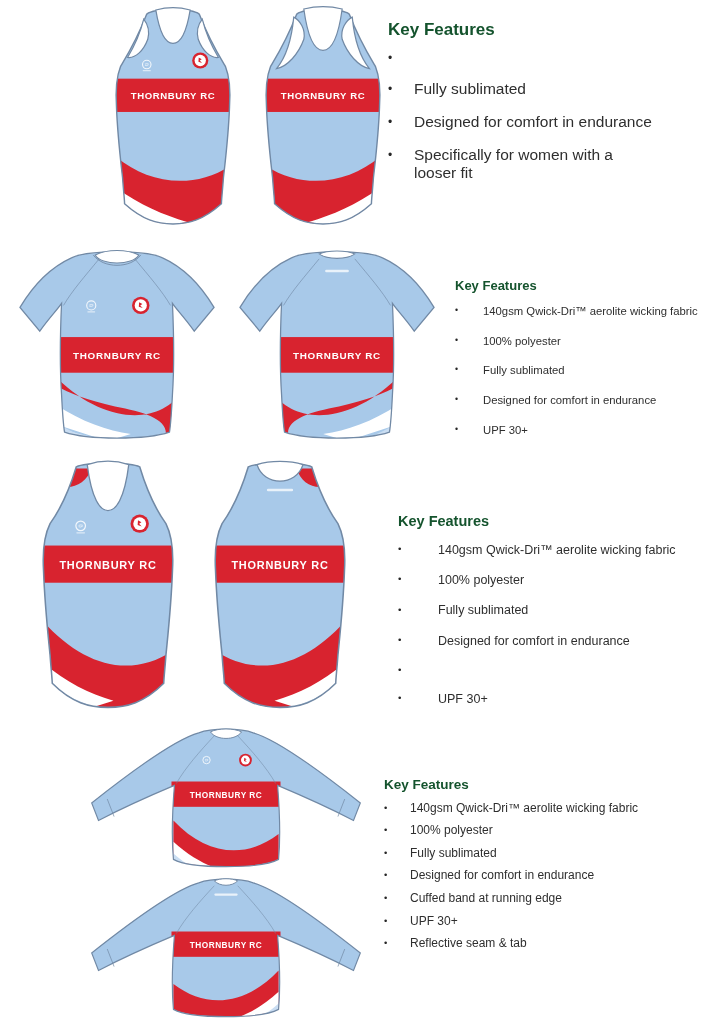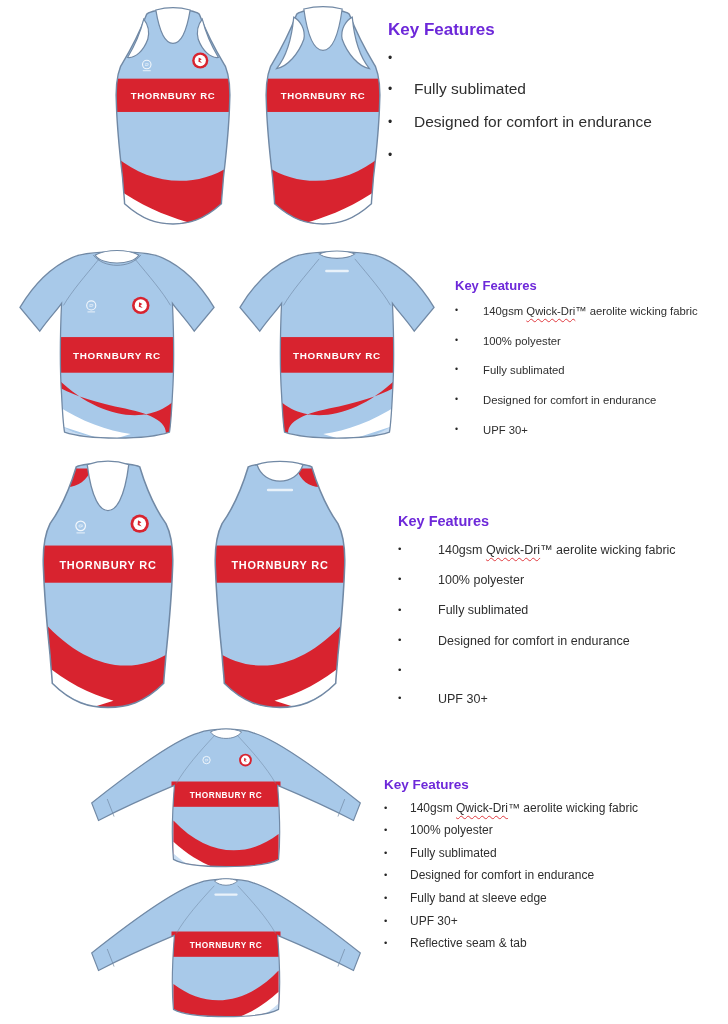--- a/index.html
+++ b/index.html
@@ -1,24 +1,24 @@
 <!DOCTYPE html>
 <html><head>
 <meta charset="utf-8">
 <style>
   html,body{margin:0;padding:0;background:#fff;}
   #page{position:relative;width:728px;height:1024px;background:#ffffff;overflow:hidden;
         font-family:"Liberation Sans",sans-serif;color:#2e2e2e;}
   .garment{position:absolute;}
   .features{position:absolute;}
-  .features h3{margin:0;font-weight:700;color:#6d28d9;}
+  .features h3{margin:0;font-weight:700;color:#14532d;}
   .feat-item{display:flex;align-items:flex-start;}
   .bullet{flex:0 0 auto;text-align:left;font-size:0.78em;padding-top:0.12em;color:#262626;}
   .feat-text{flex:1 1 auto;}
-  .brand{text-decoration:underline;text-decoration-style:wavy;text-decoration-color:#e03a40;
+  .brand{text-decoration-style:wavy;text-decoration-color:#e03a40;
          text-decoration-thickness:1px;text-underline-offset:3px;}
   
   #f1{left:388px;top:20px;width:300px;font-size:15.5px;line-height:1.16;}
   #f1 h3{font-size:17px;margin-bottom:10px;}
   #f1 .feat-item{margin-bottom:15px;}
   #f1 .bullet{width:26px;}
   #f1 .feat-text{max-width:240px;}
   
   #f2{left:455px;top:278px;width:272px;font-size:11.3px;line-height:1.3;}
   #f2 h3{font-size:13px;margin-bottom:9px;}
@@ -111,20 +111,21 @@
           <div class="feat-item">
             <span class="bullet">•</span>
             <span class="feat-text">Fully sublimated</span>
           </div>
           <div class="feat-item">
             <span class="bullet">•</span>
             <span class="feat-text">Designed for comfort in endurance</span>
           </div>
           <div class="feat-item">
             <span class="bullet">•</span>
+            <span class="feat-text">Specifically for women with a looser fit</span>
           </div>
         </div>
     </div>
   </div>
 
   <div>
 
     <svg class="garment" style="left:8px;top:246px;width:218px;height:198px" viewBox="0 0 220 200">
       <defs>
           <clipPath id="tf">
@@ -355,21 +356,21 @@
           <div class="feat-item">
             <span class="bullet">•</span>
             <span class="feat-text">Fully sublimated</span>
           </div>
           <div class="feat-item">
             <span class="bullet">•</span>
             <span class="feat-text">Designed for comfort in endurance</span>
           </div>
           <div class="feat-item">
             <span class="bullet">•</span>
-            <span class="feat-text">Fully band at sleeve edge</span>
+            <span class="feat-text">Cuffed band at running edge</span>
           </div>
           <div class="feat-item">
             <span class="bullet">•</span>
             <span class="feat-text">UPF 30+</span>
           </div>
           <div class="feat-item">
             <span class="bullet">•</span>
             <span class="feat-text">Reflective seam &amp; tab</span>
           </div>
         </div>

